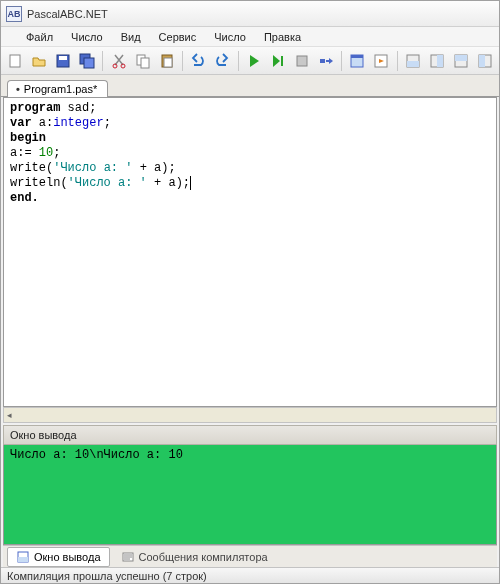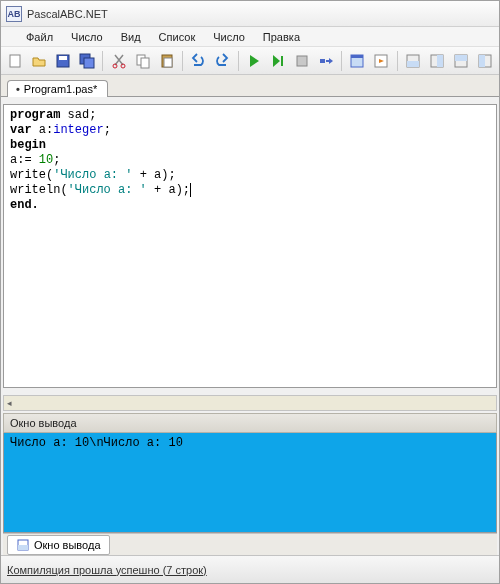--- a/index.html
+++ b/index.html
@@ -78,21 +78,21 @@
     font-size:11px;
     position:relative;
     top:1px;
     display:flex;align-items:center;gap:4px;
   }
   .tab .dot { font-weight:bold;color:#333; }
   .editor {
     flex:1;
     background:#fff;
     border:1px solid #9a9a9a;
-    margin:7px 2px;
+    margin:0 2px;
     font-family:"Courier New",monospace;
     font-size:12px;
     padding:3px 6px;
     line-height:15px;
     overflow:auto;
     white-space:pre;
     color:#000;
   }
   .kw { color:#000;font-weight:bold; }
   .type { color:#0000cc; }
@@ -103,21 +103,21 @@
   .scroll-h-stub::before { content:"◂"; font-size:9px;color:#666;padding:0 3px; }
   .output-header {
     background: linear-gradient(#e9e7e2,#d9d6ce);
     border:1px solid #b5b2a8;
     margin:2px 2px 0 2px;
     padding:3px 6px;
     font-size:11px;
     color:#222;
   }
   .output-body {
-    background:#0ea5e9;
+    background:#22c55e;
     border:1px solid #9a9a9a;
     border-top:none;
     margin:0 2px;
     height:100px;
     font-family:"Courier New",monospace;
     font-size:12px;
     padding:3px 6px;
     color:#000;
   }
   .bottom-tabs {
@@ -135,43 +135,42 @@
     padding:2px 8px;
     border:1px solid transparent;
     border-radius:2px;
     color:#444;
   }
   .btab.active {
     background:#fff;border:1px solid #b0b0b0;color:#000;
   }
   .btab .ico { width:14px;height:14px;display:inline-flex;align-items:center;justify-content:center;font-size:10px; }
   .statusbar {
-    height:28px;
+    height:16px;
     background: linear-gradient(#f7f7f7,#e5e5e5);
     border-top:1px solid #c3c3c3;
     display:flex;align-items:center;
     padding:0 6px;
     color:#333;
-    text-decoration:underline;
   }
   svg { display:block; }
 </style>
 </head>
 <body>
 
 <div class="titlebar">
   <span class="app-icon">AB</span>
   <span class="title">PascalABC.NET</span>
 </div>
 
 <div class="menubar">
   <div class="menu-item">Файл</div>
   <div class="menu-item">Число</div>
   <div class="menu-item">Вид</div>
-  <div class="menu-item">Список</div>
+  <div class="menu-item">Сервис</div>
   <div class="menu-item">Число</div>
   <div class="menu-item">Правка</div>
 </div>
 
 <div class="toolbar">
   <div class="tb-btn">
       <svg width="16" height="16">
         <rect x="3" y="2" width="10" height="12" fill="#fff" stroke="#888"></rect>
       </svg>
     </div>
@@ -312,17 +311,26 @@
 <div class="bottom-tabs">
   <div class="btab active">
     <span class="ico">
         <svg width="12" height="12">
           <rect x="1" y="1" width="10" height="10" fill="#fff" stroke="#4a68c8"></rect>
           <rect x="1" y="6" width="10" height="5" fill="#c8dcf5"></rect>
         </svg>
       </span>
     <span>Окно вывода</span>
   </div>
+  <div class="btab">
+    <span class="ico">
+        <svg width="12" height="12">
+          <rect x="1" y="2" width="10" height="8" fill="#fff" stroke="#888"></rect>
+          <path d="M2 4h8M2 6h8M2 8h6" stroke="#888"></path>
+        </svg>
+      </span>
+    <span>Сообщения компилятора</span>
+  </div>
 </div>
 
 <div class="statusbar">
   <span>Компиляция прошла успешно (7 строк)</span>
 </div>
 
 </body></html>

